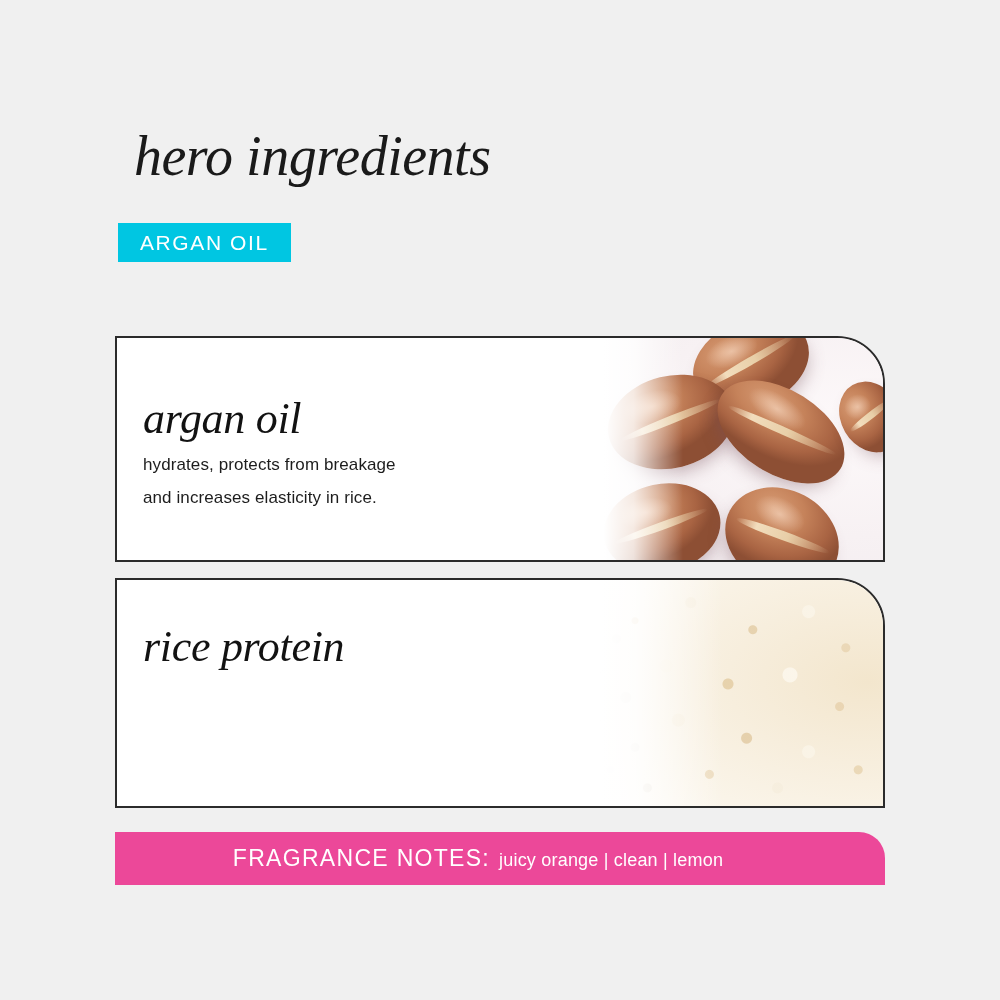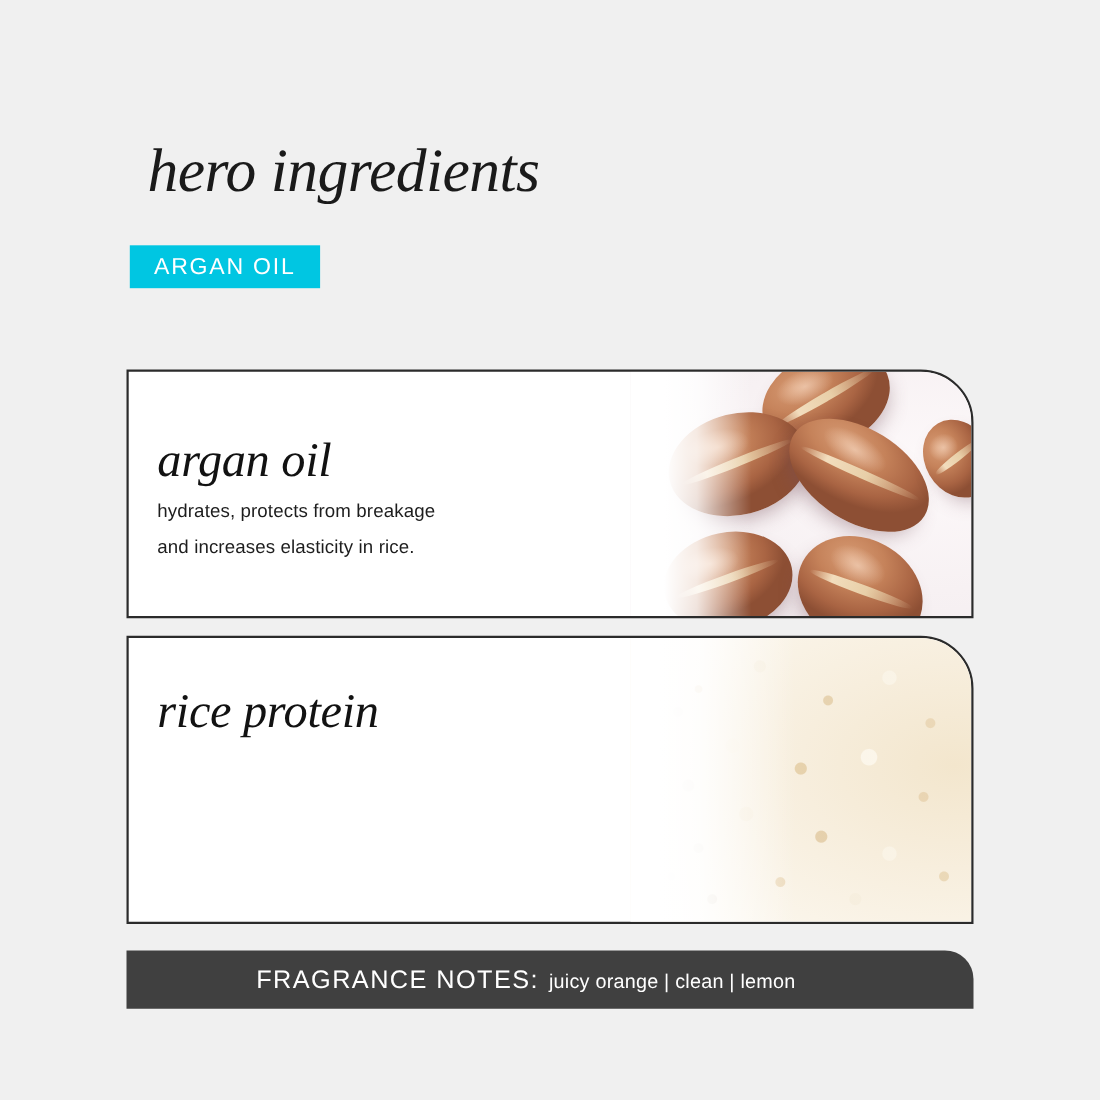--- a/index.html
+++ b/index.html
@@ -57,21 +57,21 @@
   
   .card {
     position:absolute;
     left:115px;
     width:770px;
     background:#ffffff;
     border:2px solid #2b2b2b;
     overflow:hidden;
   }
   .card-1 { top:336px; height:226px; border-top-right-radius:48px; }
-  .card-2 { top:578px; height:262px; border-top-right-radius:48px; }
+  .card-2 { top:578px; height:230px; border-top-right-radius:48px; }
 
   .card-text {
     position:absolute;
     left:26px;
     z-index:3;
   }
   .card-1 .card-text { top:56px; }
   .card-2 .card-text { top:42px; }
 
   .ingredient-name {
@@ -200,24 +200,24 @@
     position:absolute;
     left:0; top:0; bottom:0; width:150px;
     background:linear-gradient(to right,#ffffff 0%,#ffffff 18%,rgba(255,255,255,0.88) 42%,rgba(255,255,255,0.45) 70%,rgba(255,255,255,0) 100%);
     z-index:6;
   }
 
   
   .fragrance-bar {
     position:absolute;
     left:115px;
-    top:864px;
+    top:832px;
     width:770px;
     height:53px;
-    background:#404040;
+    background:#ec4899;
     border-top-right-radius:26px;
     display:flex;
     align-items:center;
     justify-content:center;
     text-align:center;
   }
   .fragrance-inner {
     display:flex;
     align-items:baseline;
     gap:9px;

